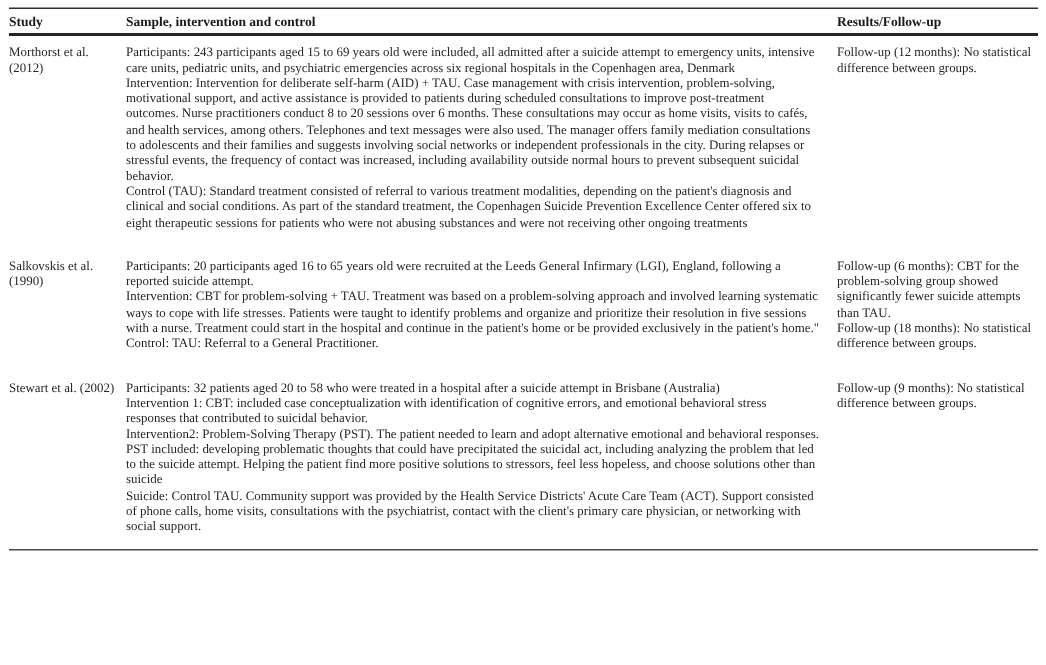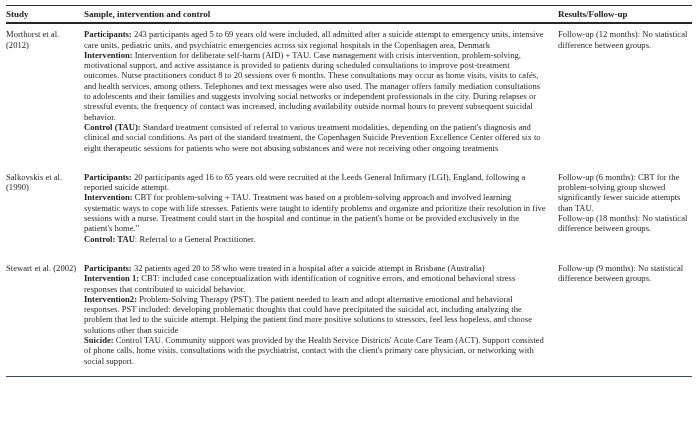--- a/index.html
+++ b/index.html
@@ -43,21 +43,21 @@
     vertical-align: top;
     padding: 5px 12px 14px 0;
   }
   tbody tr:last-child td {
     border-bottom: 1.5px solid #3e4c59;
     padding-bottom: 10px;
   }
   td.study-cell { padding-right: 4px; }
   td.results-cell { padding-right: 0; }
   .cell-par { margin: 0; }
-  .cell-par b { font-weight: bold; color: #1f1f1f; }
+  .cell-par b { font-weight: normal; color: #1f1f1f; }
 </style>
 </head>
 <body>
 
 <div class="page">
   <table class="review-table">
     <colgroup>
       <col class="c-study">
       <col class="c-sample">
       <col class="c-results">
@@ -67,21 +67,21 @@
         <th>Study</th>
         <th>Sample, intervention and control</th>
         <th>Results/Follow-up</th>
       </tr>
     </thead>
     <tbody>
 
       <tr>
         <td class="study-cell">Morthorst et al. (2012)</td>
         <td class="sample-cell">
-          <p class="cell-par"><b>Participants:</b><span> 243 participants aged 5 to 69 years old were included, all admitted after a suicide attempt to emergency units, intensive care units, pediatric units, and psychiatric emergencies across six regional hospitals in the Copenhagen area, Denmark</span></p>
+          <p class="cell-par"><b>Participants:</b><span> 243 participants aged 15 to 69 years old were included, all admitted after a suicide attempt to emergency units, intensive care units, pediatric units, and psychiatric emergencies across six regional hospitals in the Copenhagen area, Denmark</span></p>
           <p class="cell-par"><b>Intervention:</b><span> Intervention for deliberate self-harm (AID) + TAU. Case management with crisis intervention, problem-solving, motivational support, and active assistance is provided to patients during scheduled consultations to improve post-treatment outcomes. Nurse practitioners conduct 8 to 20 sessions over 6 months. These consultations may occur as home visits, visits to cafés, and health services, among others. Telephones and text messages were also used. The manager offers family mediation consultations to adolescents and their families and suggests involving social networks or independent professionals in the city. During relapses or stressful events, the frequency of contact was increased, including availability outside normal hours to prevent subsequent suicidal behavior.</span></p>
           <p class="cell-par"><b>Control (TAU):</b><span> Standard treatment consisted of referral to various treatment modalities, depending on the patient's diagnosis and clinical and social conditions. As part of the standard treatment, the Copenhagen Suicide Prevention Excellence Center offered six to eight therapeutic sessions for patients who were not abusing substances and were not receiving other ongoing treatments</span></p>
         </td>
         <td class="results-cell">
           <p class="cell-par">Follow-up (12 months): No statistical difference between groups.</p>
         </td>
       </tr>
 
       <tr>
         <td class="study-cell">Salkovskis et al. (1990)</td>

